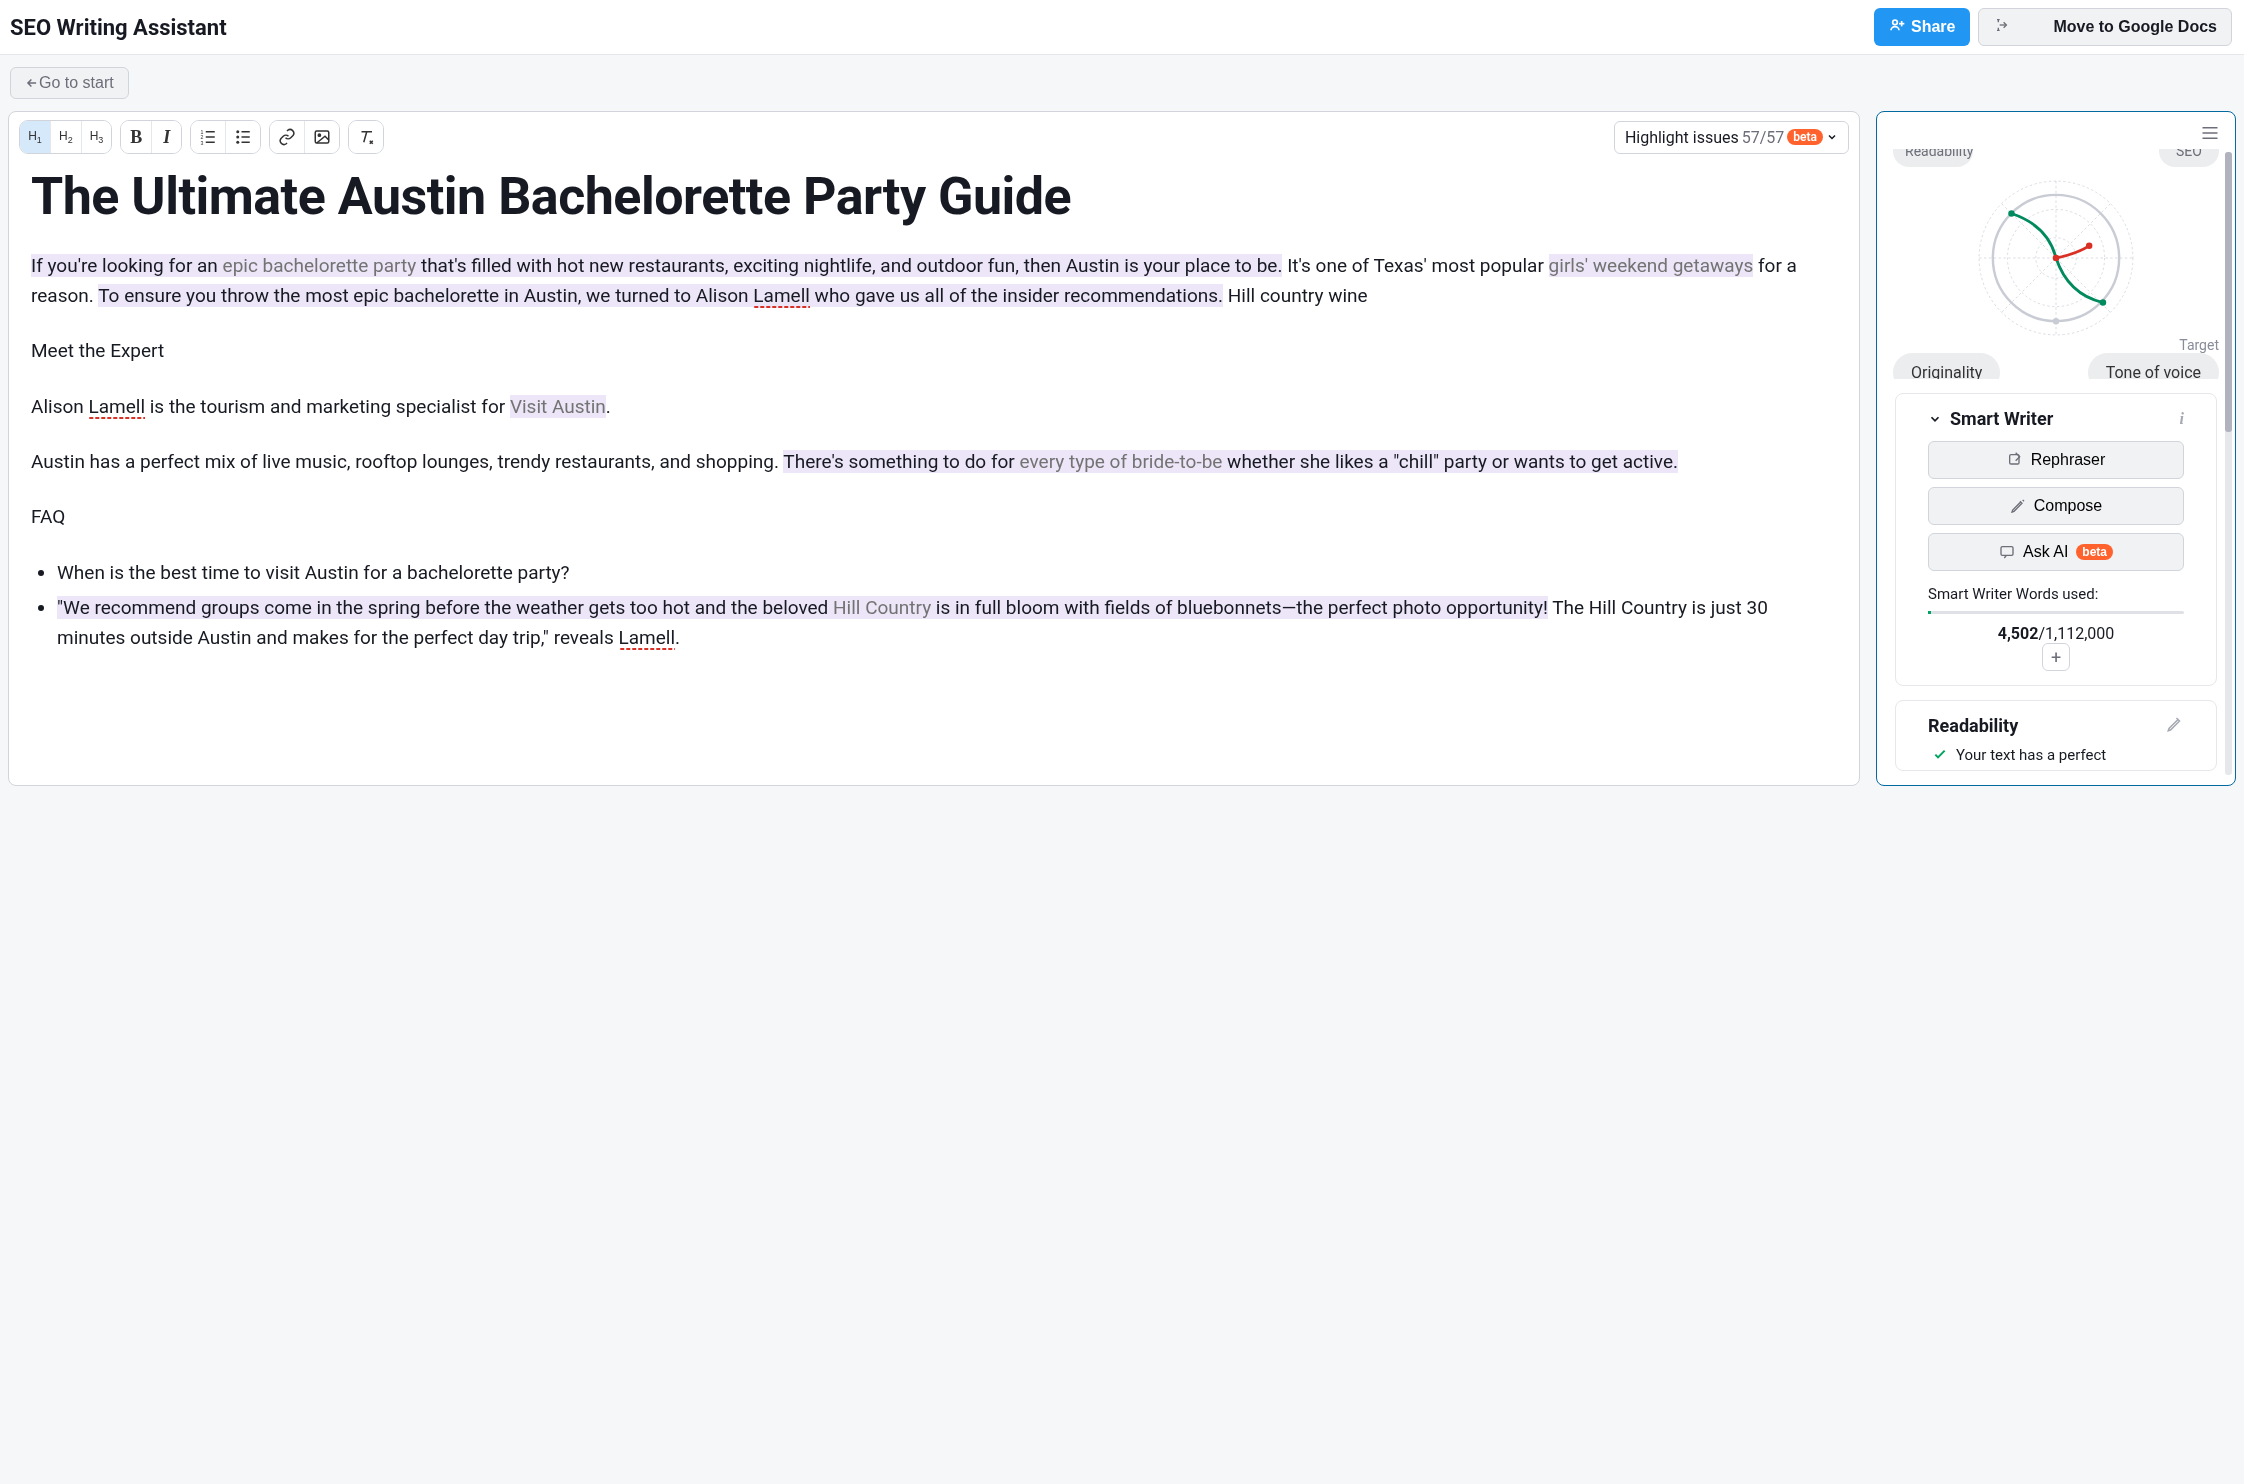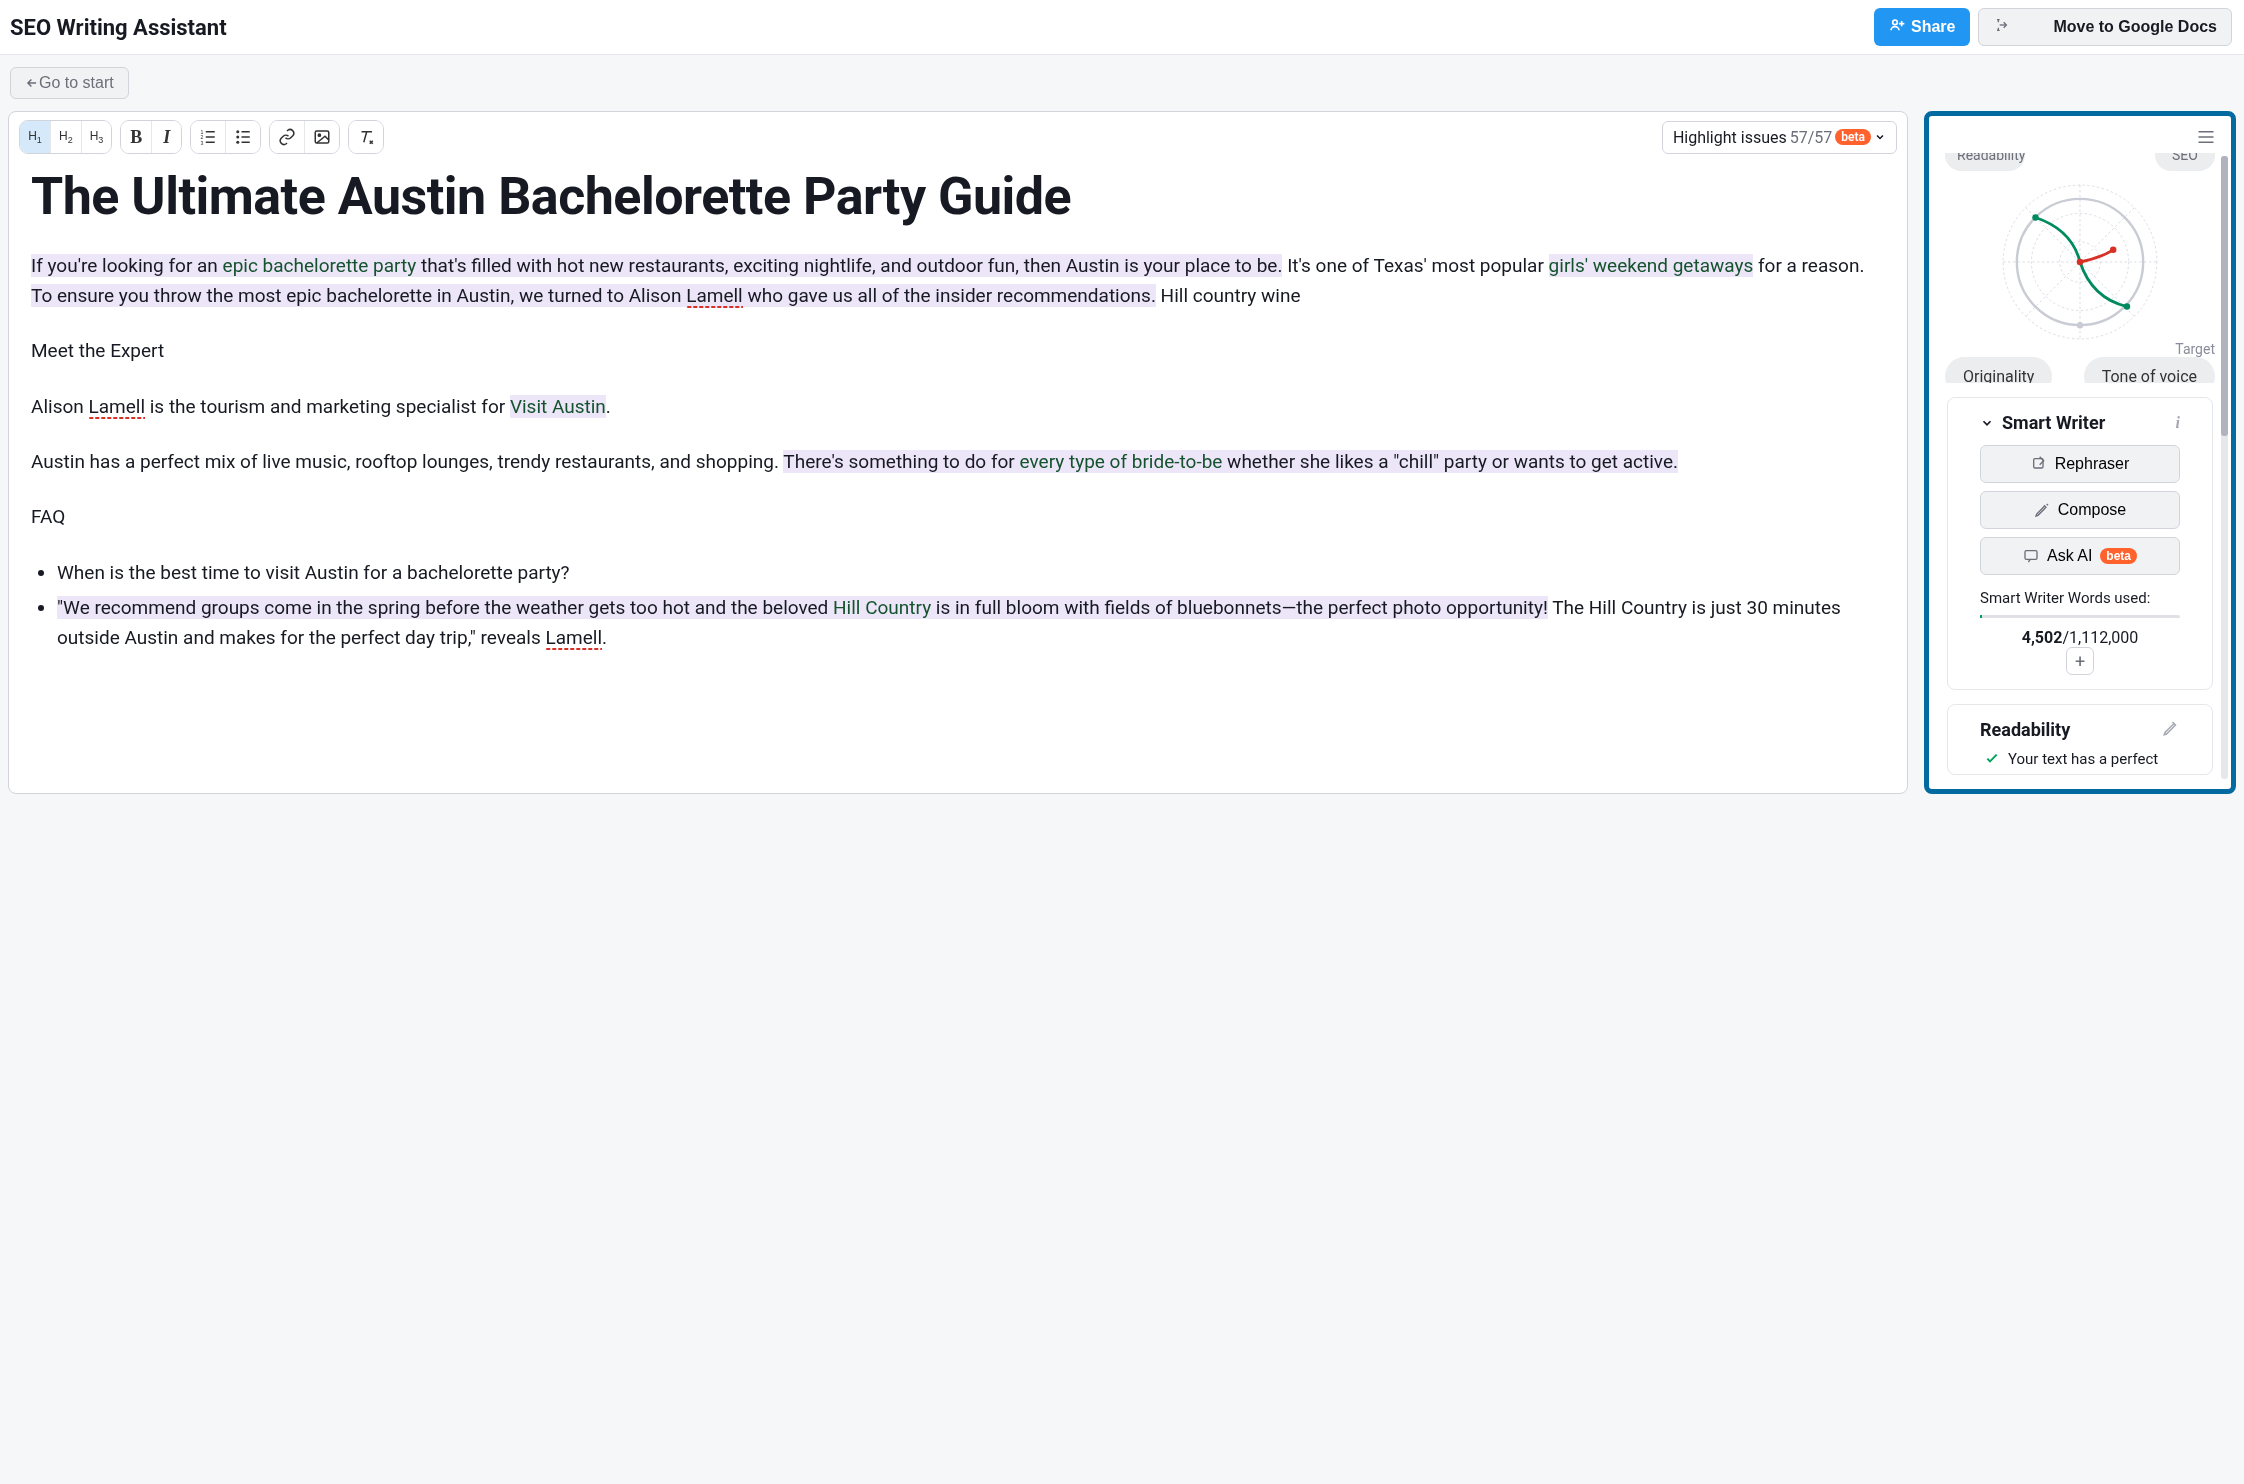--- a/index.html
+++ b/index.html
@@ -12,21 +12,21 @@
 .btn-primary { background: #2196f3; color: #fff; }
 .btn-secondary { background: #f1f2f3; color: #171a22; border-color: #d1d5db; gap: 44px; }
 .btn-secondary svg { color: #6c6e79; }
 
 .sub-header { padding: 12px 10px; border-top: 1px solid #e5e7eb; }
 .go-start-btn { display: inline-flex; align-items: center; background: #f1f2f3; border: 1px solid #d1d5db; border-radius: 6px; padding: 6px 14px; font-size: 16px; color: #6c6e79; cursor: pointer; }
 .go-start-btn svg { width: 14px; height: 14px; }
 
 .main-area { display: flex; gap: 16px; padding: 0 8px 8px 8px; }
 .editor-panel { flex: 1; background: #fff; border: 1px solid #d1d5db; border-radius: 8px; overflow: hidden; }
-.right-panel { width: 312px; background: #fff; border: 5px solid #0369a1; border-radius: 8px; position: relative; }
+.right-panel { width: 360px; background: #fff; border: 1px solid #0369a1; border-radius: 8px; position: relative; }
 
 .toolbar { display: flex; align-items: center; justify-content: space-between; padding: 8px 10px; }
 .tb-left { display: flex; gap: 8px; }
 .tb-group { display: flex; border: 1px solid #d1d5db; border-radius: 9px; overflow: hidden; align-items: center; }
 .tb-btn { padding: 6px 8px; background: #fff; border: none; cursor: pointer; color: #333; font-size: 14px; display: flex; align-items: center; justify-content: center; min-width: 30px; height: 32px; }
 .tb-btn + .tb-btn { border-left: 1px solid #e5e7eb; }
 .tb-btn.active { background: #d6e9fb; }
 .tb-btn svg { width: 18px; height: 18px; }
 .h-label { font-size: 12px; font-weight: 400; }
 .h-label sub { font-size: 9px; }
@@ -36,21 +36,21 @@
 .highlight-issues { display: flex; align-items: center; gap: 3px; border: 1px solid #d1d5db; border-radius: 6px; padding: 6px 10px; cursor: pointer; text-align: right; }
 .hi-label { font-size: 16px; color: #171a22; }
 .hi-count { font-size: 16px; color: #6c6e79; }
 .badge-beta { background: #ff622d; color: #fff; font-size: 12px; padding: 1px 6px; border-radius: 8px; font-weight: 600; }
 .chevron { width: 12px; height: 12px; }
 
 .editor-content { padding: 6px 22px 20px 22px; font-size: 19px; line-height: 1.55; color: #171a22; }
 .doc-title { font-size: 52px; font-weight: 700; line-height: 1.1; margin-bottom: 26px; letter-spacing: -0.5px;}
 .para { margin-bottom: 26px; }
 .hl { background: #ede5f8; }
-.link { color: #14532d; }
+.link { color: #737373; }
 .underline-red { background-image: linear-gradient(to right, #d93025 60%, transparent 0%); background-position: bottom; background-repeat: repeat-x; background-size: 6px 2px; padding-bottom: 1px; }
 .faq-list { list-style: disc; padding-left: 26px; }
 .faq-list li { margin-bottom: 6px; font-size: 19px; }
 
 .right-header { display: flex; justify-content: flex-end; padding: 14px 16px 6px; }
 .right-hamburger { cursor: pointer; color: #6c6e79; }
 .right-hamburger svg { width: 18px; height: 14px; }
 .right-scroll { position: absolute; right: 3px; top: 40px; bottom: 10px; width: 7px; background: #e5e7eb; border-radius: 3px; }
 .right-scroll-thumb { position: absolute; top: 0; width: 100%; height: 280px; background: #b0b3bd; border-radius: 3px; }
 

